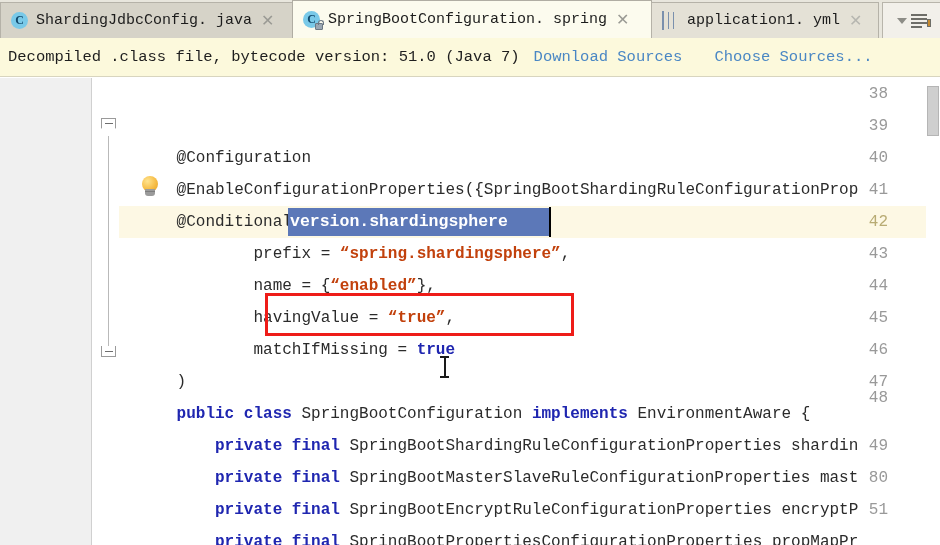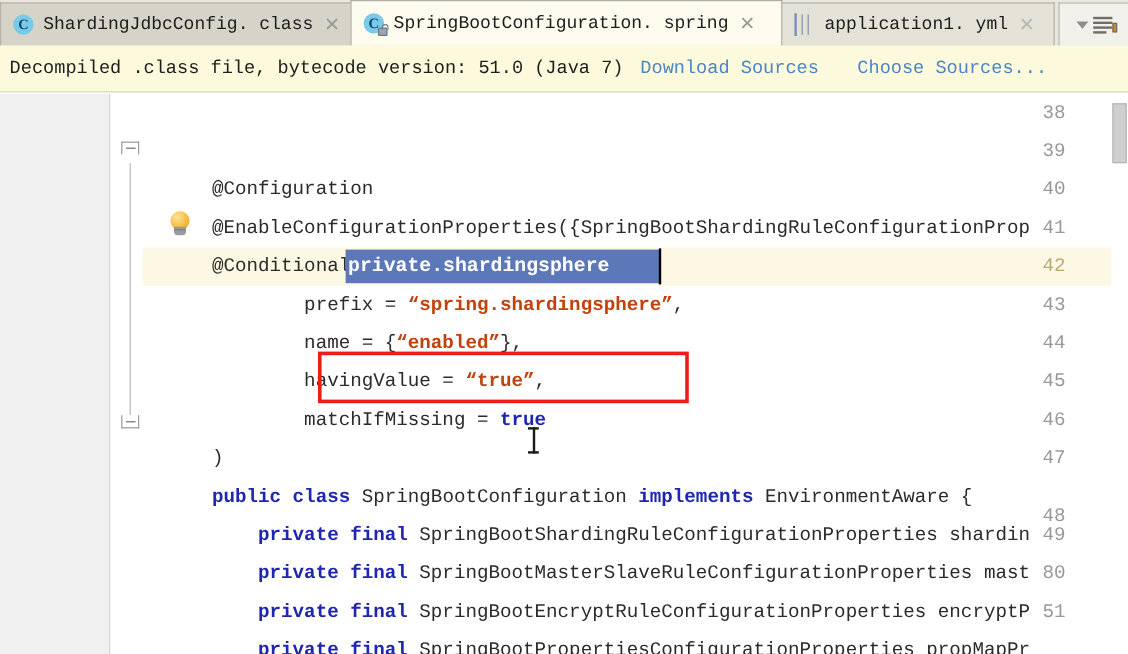--- a/index.html
+++ b/index.html
@@ -274,21 +274,21 @@
 </style>
 </head>
 <body>
 
 <div class="tabbar">
 
   <div class="tab inactive" style="width:293px;">
     <span class="tab-ico">
       <span class="c-badge">C</span>
     </span>
-    <span>ShardingJdbcConfig. class</span>
+    <span>ShardingJdbcConfig. java</span>
     <span class="tab-x">✕</span>
   </div>
 
   <div class="tab active sel" style="width:360px; margin-left:-1px;">
     <span class="tab-ico">
       <span class="c-badge">C</span>
         <span class="lock"></span>
     </span>
     <span>SpringBootConfiguration. spring</span>
     <span class="tab-x">✕</span>
@@ -333,21 +333,21 @@
   <div class="lnum" style="top:0px;">38</div>
   <div class="lnum" style="top:32px;">39</div>
   <div class="lnum" style="top:64px;">40</div>
   <div class="lnum" style="top:96px;">41</div>
   <div class="lnum cur" style="top:128px;">42</div>
   <div class="lnum" style="top:160px;">43</div>
   <div class="lnum" style="top:192px;">44</div>
   <div class="lnum" style="top:224px;">45</div>
   <div class="lnum" style="top:256px;">46</div>
   <div class="lnum" style="top:288px;">47</div>
-  <div class="lnum" style="top:336px;">48</div>
+  <div class="lnum" style="top:304px;">48</div>
   <div class="lnum" style="top:352px;">49</div>
   <div class="lnum" style="top:384px;">80</div>
   <div class="lnum" style="top:416px;">51</div>
 
   <div class="fold top" style="left:101px; top:40px;">
     <span class="box"></span>
       <span class="tipfill"></span>
       <span class="minus"></span>
   </div>
   <div class="foldline" style="left:108px; top:58px; height:212px;"></div>
@@ -407,21 +407,21 @@
     <div class="ln" style="top:416px;">
       <span class="plain">    </span><span class="kw">private final </span><span class="plain">SpringBootPropertiesConfigurationProperties propMapPr</span>
     </div>
 
     <div class="ln" style="top:384px;">
       <span class="plain">    </span><span class="kw">private final </span><span class="plain">SpringBootEncryptRuleConfigurationProperties encryptP</span>
     </div>
   </div>
 
   <div class="sel-hl" style="left:288px; top:130px; width:262px; height:28px;"></div>
-  <div class="sel-text" style="left:290px; top:128px;">private.shardingsphere</div>
+  <div class="sel-text" style="left:290px; top:128px;">version.shardingsphere</div>
   <div class="caret-bar" style="left:549px; top:129px; height:30px;"></div>
 
   <div class="redbox" style="left:265px; top:214px; width:309px; height:0px; border-width:0;"></div>
   <div class="redbox" style="left:265px; top:215px; width:309px; height:43px;"></div>
 
   <div class="bulb" style="left:139px; top:98px;"></div>
   <div class="bulb" style="left:139px; top:98px;">
     <span class="glass"></span>
       <span class="base"></span>
   </div>

